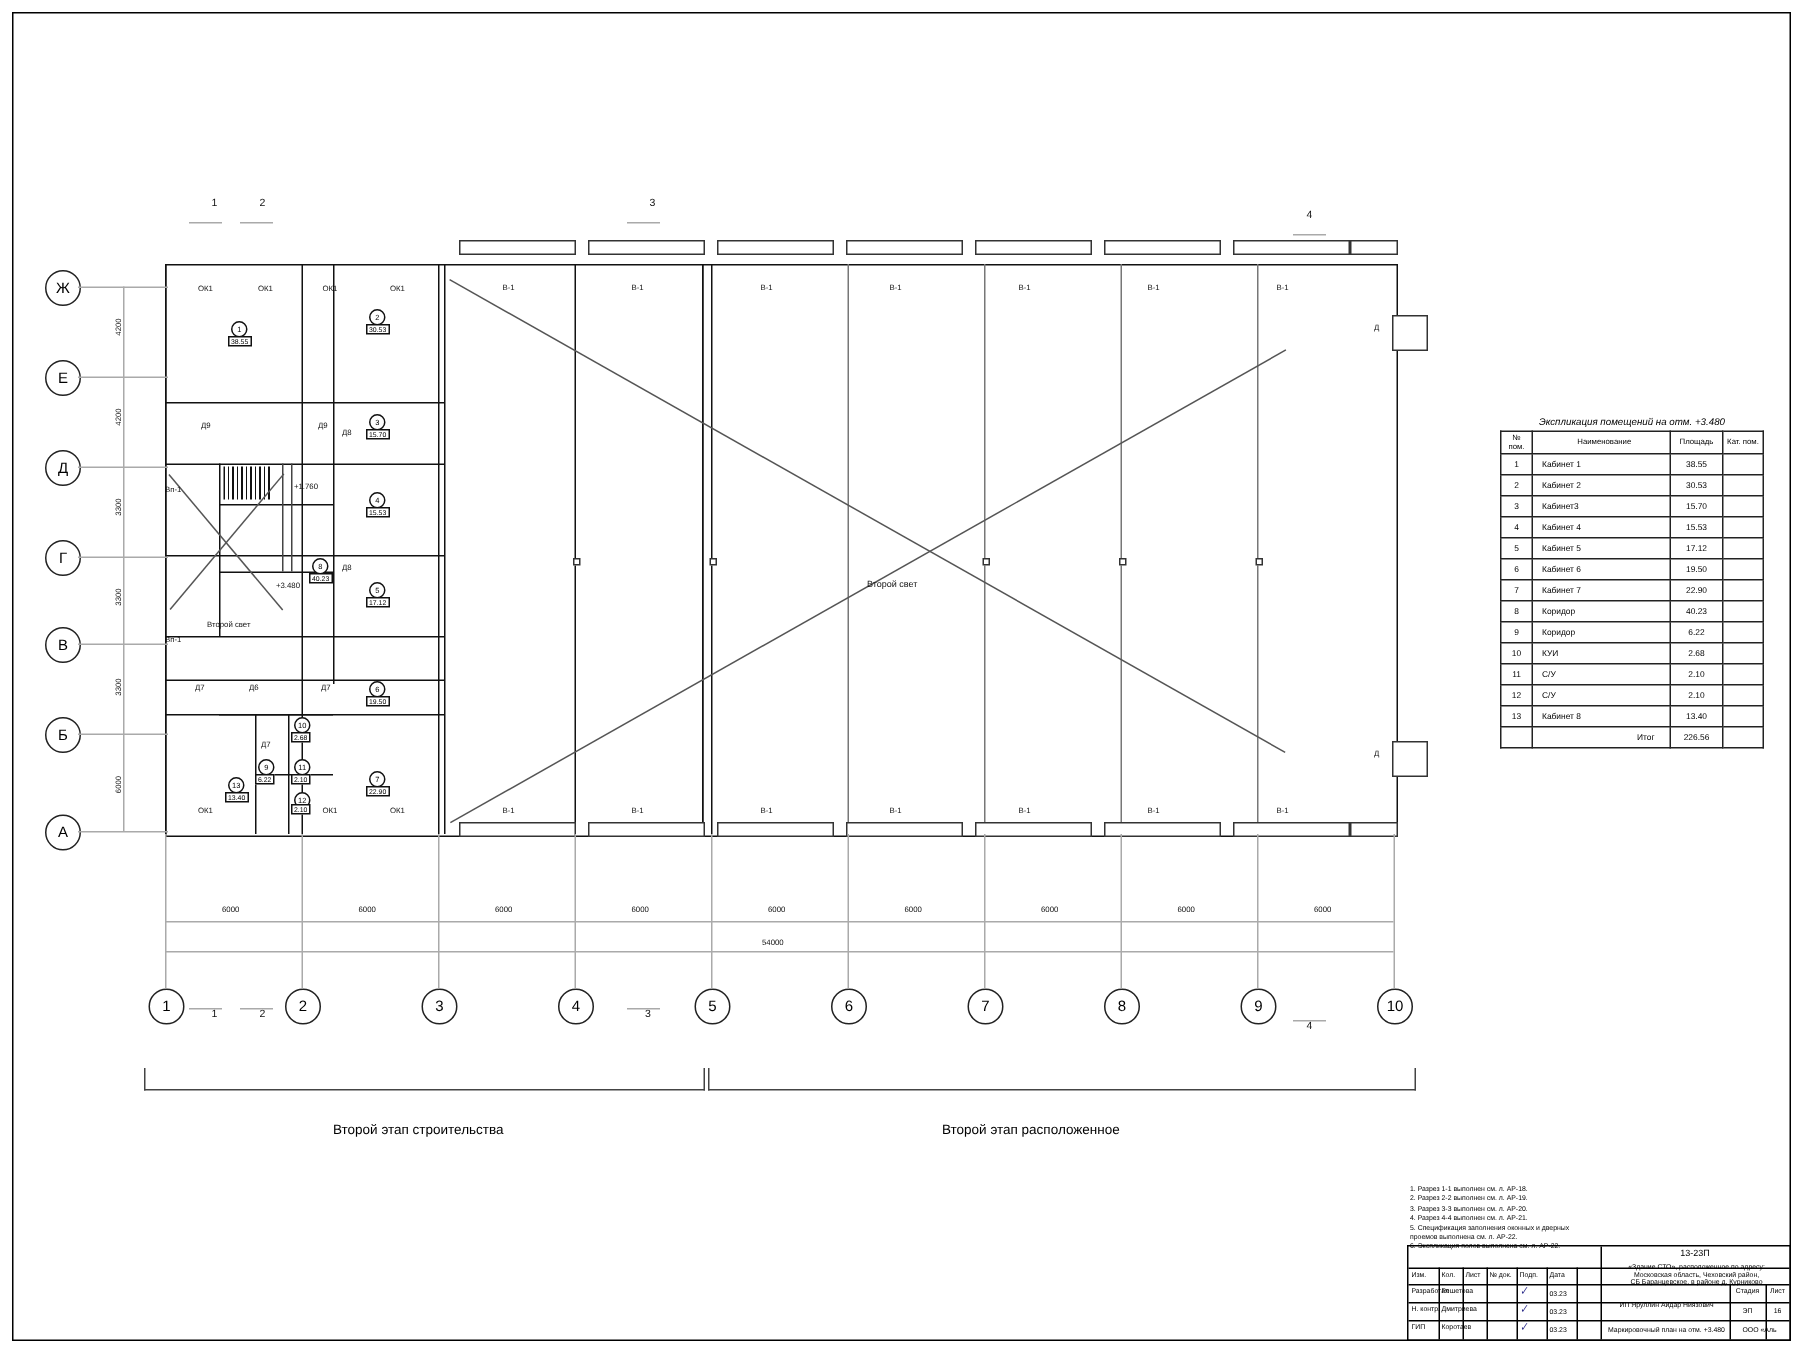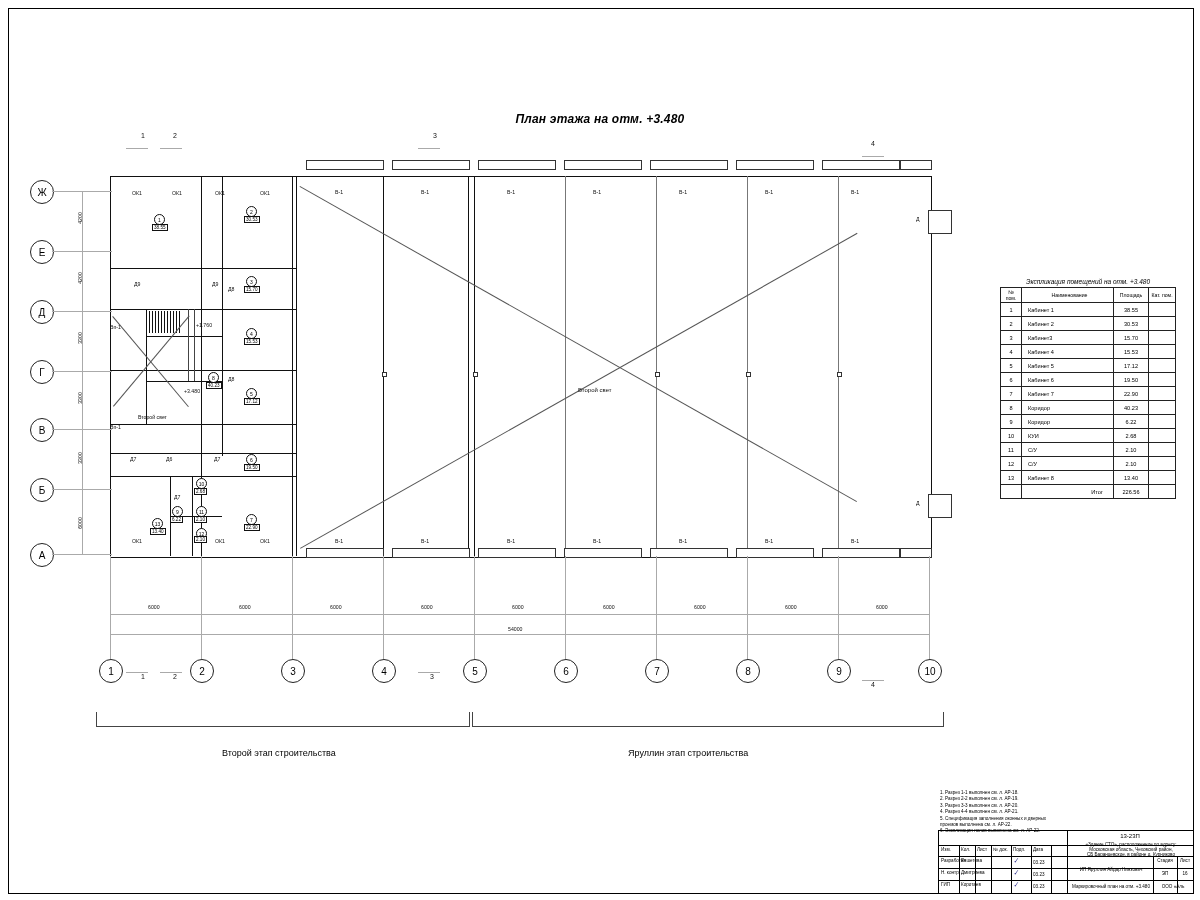--- a/index.html
+++ b/index.html
@@ -70,21 +70,20 @@
 
   .hatch{position:absolute;background:
      repeating-linear-gradient(90deg,#111 0 0.7px,transparent 0.7px 3px);}
 </style>
 </head>
 <body>
 
 <div class="sheet">
   <div class="frame"></div>
 
-  <div class="title">План этажа на отм. +3.480</div>
 
   <div class="plan">
 
     <div class="wall-outer"></div>
 
     <div class="line-v strong" style="left:0px;top:0;height:380px;"></div>
     <div class="line-v strong" style="left:91px;top:0;height:380px;"></div>
     <div class="line-v strong" style="left:182px;top:0;height:380px;"></div>
     <div class="line-v strong" style="left:273px;top:0;height:380px;"></div>
     <div class="line-v strong" style="left:364px;top:0;height:380px;"></div>
@@ -304,21 +303,21 @@
   <div class="lbl7" style="left:430px;top:673px;">3</div>
   <div class="lbl7" style="left:871px;top:681px;">4</div>
   <div class="axline" style="left:126px;top:672px;width:22px;"></div>
   <div class="axline" style="left:160px;top:672px;width:22px;"></div>
   <div class="axline" style="left:418px;top:672px;width:22px;"></div>
   <div class="axline" style="left:862px;top:680px;width:22px;"></div>
 
   <div class="brk" style="left:96px;top:712px;width:372px;"></div>
   <div class="brk" style="left:472px;top:712px;width:470px;"></div>
   <div class="stage-lbl" style="left:222px;top:748px;">Второй этап строительства</div>
-  <div class="stage-lbl" style="left:628px;top:748px;">Яруллин этап строительства</div>
+  <div class="stage-lbl" style="left:628px;top:748px;">Второй этап расположенное</div>
 
   <div class="tblwrap">
     <div class="tbl-cap">Экспликация помещений на отм. +3.480</div>
     <table class="expl">
       <thead>
         <tr>
           <th class="c-num">№ пом.</th>
           <th class="c-name" style="text-align:center">Наименование</th>
           <th class="c-area">Площадь</th>
           <th class="c-kat">Кат. пом.</th>

